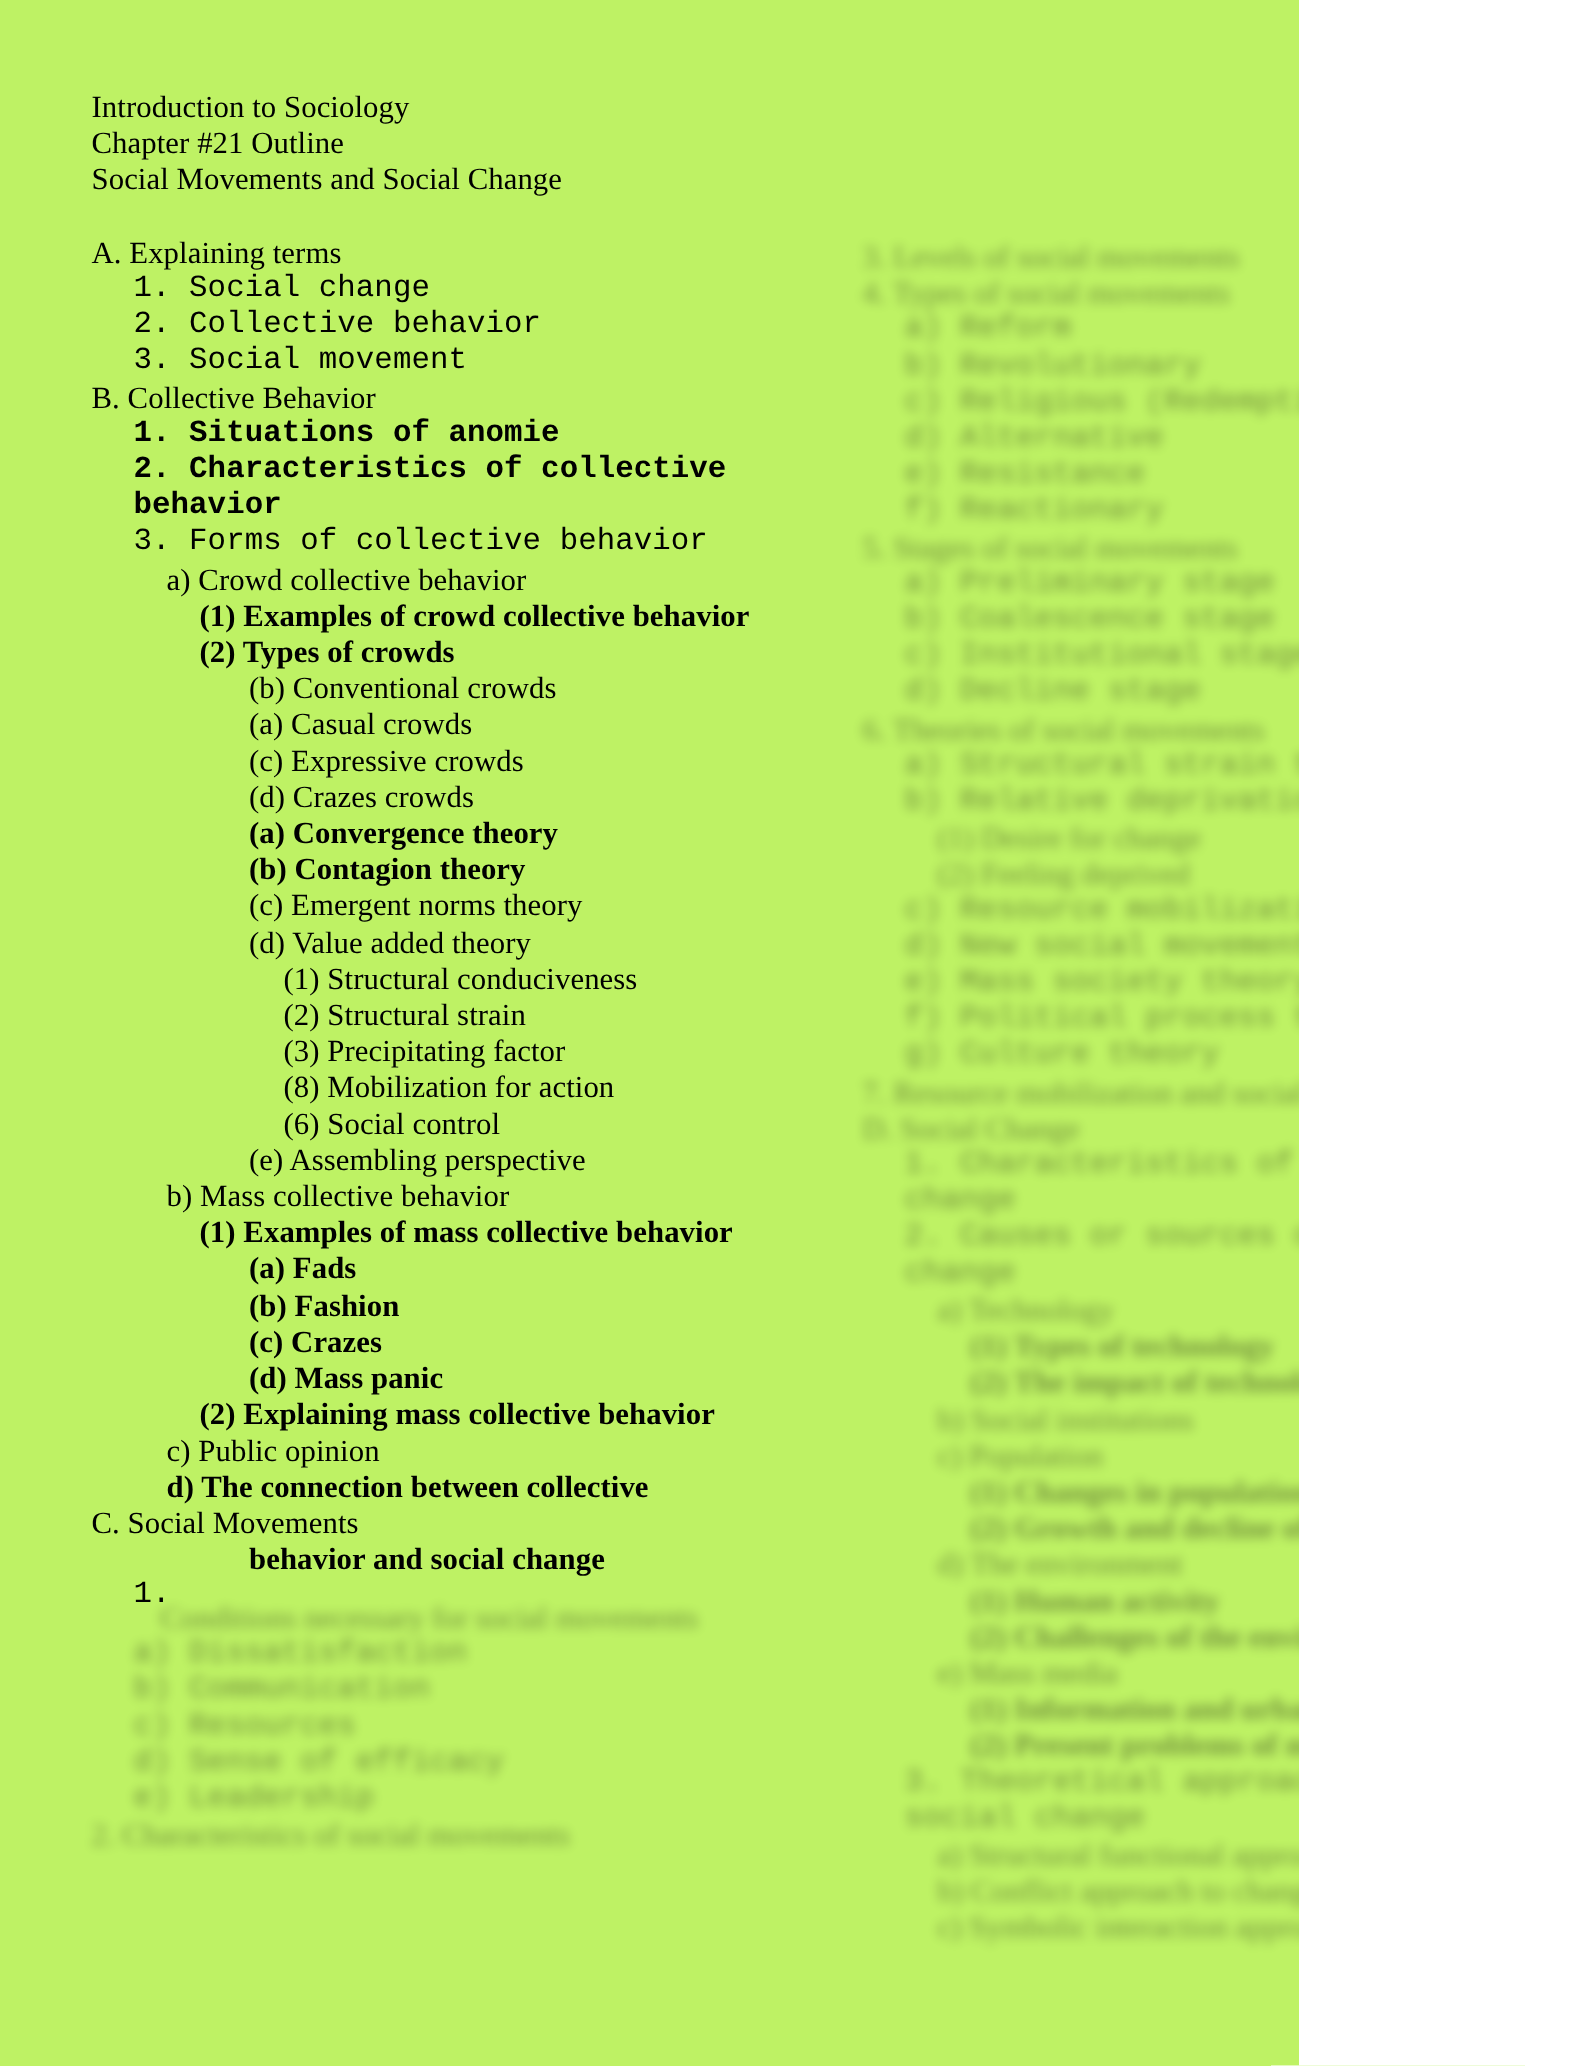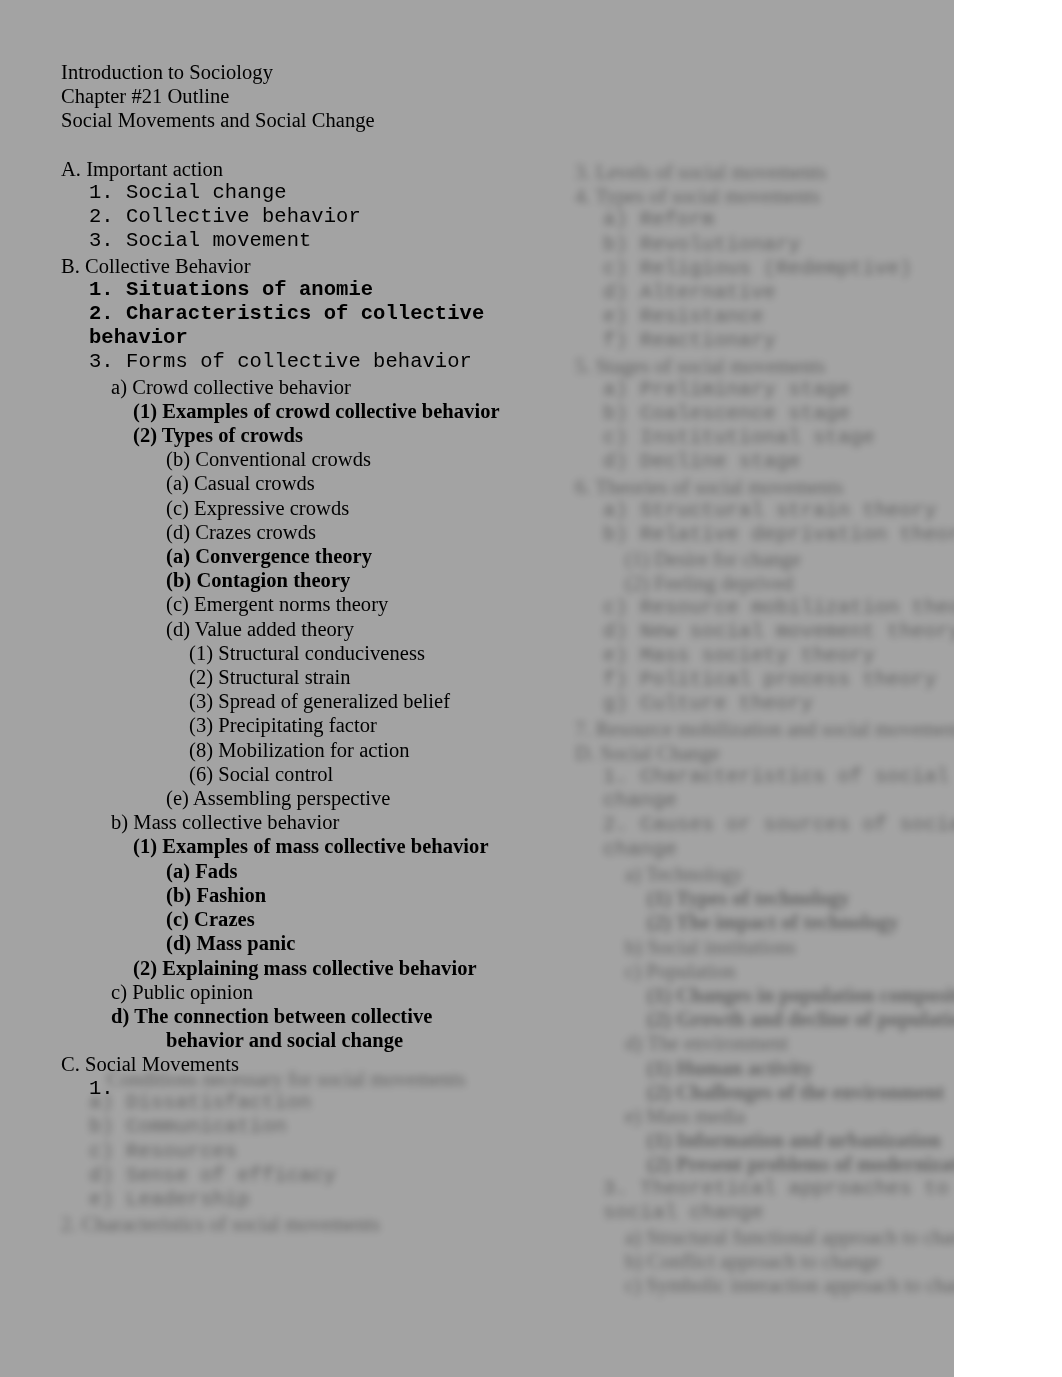--- a/index.html
+++ b/index.html
@@ -6,23 +6,23 @@
     margin: 0;
     padding: 0;
     background: #ffffff;
   }
   body {
     font-family: "Liberation Serif", "DejaVu Serif", serif;
     color: #000000;
   }
   #page {
     position: relative;
-    width: 954px;
+    width: 866px;
     height: 1377px;
-    background: #a3a3a3;
+    background: #bef264;
     overflow: hidden;
   }
 
   
   #outline-sharp {
     position: absolute;
     left: 61px;
     top: 60px;
     width: 470px;
   }
@@ -75,57 +75,56 @@
 <body>
 
 <div id="page">
 
   <div id="outline-sharp">
     <div class="ln i0">Introduction to Sociology</div>
     <div class="ln i0">Chapter #21 Outline</div>
     <div class="ln i0">Social Movements and Social Change</div>
     <div class="ln gap"></div>
     <div id="outline-list">
-        <div class="ln i0">A. Important action</div>
+        <div class="ln i0">A. Explaining terms</div>
         <div class="ln i1">1. Social change</div>
         <div class="ln i1">2. Collective behavior</div>
         <div class="ln i1">3. Social movement</div>
         <div class="ln i0">B. Collective Behavior</div>
         <div class="ln i1 b">1. Situations of anomie</div>
         <div class="ln i1 b">2. Characteristics of collective behavior</div>
         <div class="ln i1">3. Forms of collective behavior</div>
         <div class="ln i2">a) Crowd collective behavior</div>
         <div class="ln i3">(1) Examples of crowd collective behavior</div>
         <div class="ln i3">(2) Types of crowds</div>
         <div class="ln i4">(b) Conventional crowds</div>
         <div class="ln i4">(a) Casual crowds</div>
         <div class="ln i4">(c) Expressive crowds</div>
         <div class="ln i4">(d) Crazes crowds</div>
         <div class="ln i4 b">(a) Convergence theory</div>
         <div class="ln i4 b">(b) Contagion theory</div>
         <div class="ln i4">(c) Emergent norms theory</div>
         <div class="ln i4">(d) Value added theory</div>
         <div class="ln i5">(1) Structural conduciveness</div>
         <div class="ln i5">(2) Structural strain</div>
-        <div class="ln i5">(3) Spread of generalized belief</div>
         <div class="ln i5">(3) Precipitating factor</div>
         <div class="ln i5">(8) Mobilization for action</div>
         <div class="ln i5">(6) Social control</div>
         <div class="ln i4">(e) Assembling perspective</div>
         <div class="ln i2">b) Mass collective behavior</div>
         <div class="ln i3 b">(1) Examples of mass collective behavior</div>
         <div class="ln i4 b">(a) Fads</div>
         <div class="ln i4 b">(b) Fashion</div>
         <div class="ln i4 b">(c) Crazes</div>
         <div class="ln i4 b">(d) Mass panic</div>
         <div class="ln i3 b">(2) Explaining mass collective behavior</div>
         <div class="ln i2">c) Public opinion</div>
         <div class="ln i2 b">d) The connection between collective</div>
+        <div class="ln i0">C. Social Movements</div>
         <div class="ln i3 b cont">behavior and social change</div>
-        <div class="ln i0">C. Social Movements</div>
         <div class="ln i1">1.</div>
       </div>
   </div>
 
   <div class="blurlayer" id="blur-right">
     <div id="blur-right-list">
         <div class="ln i0">3. Levels of social movements</div>
         <div class="ln i0">4. Types of social movements</div>
         <div class="ln i1">a) Reform</div>
         <div class="ln i1">b) Revolutionary</div>

